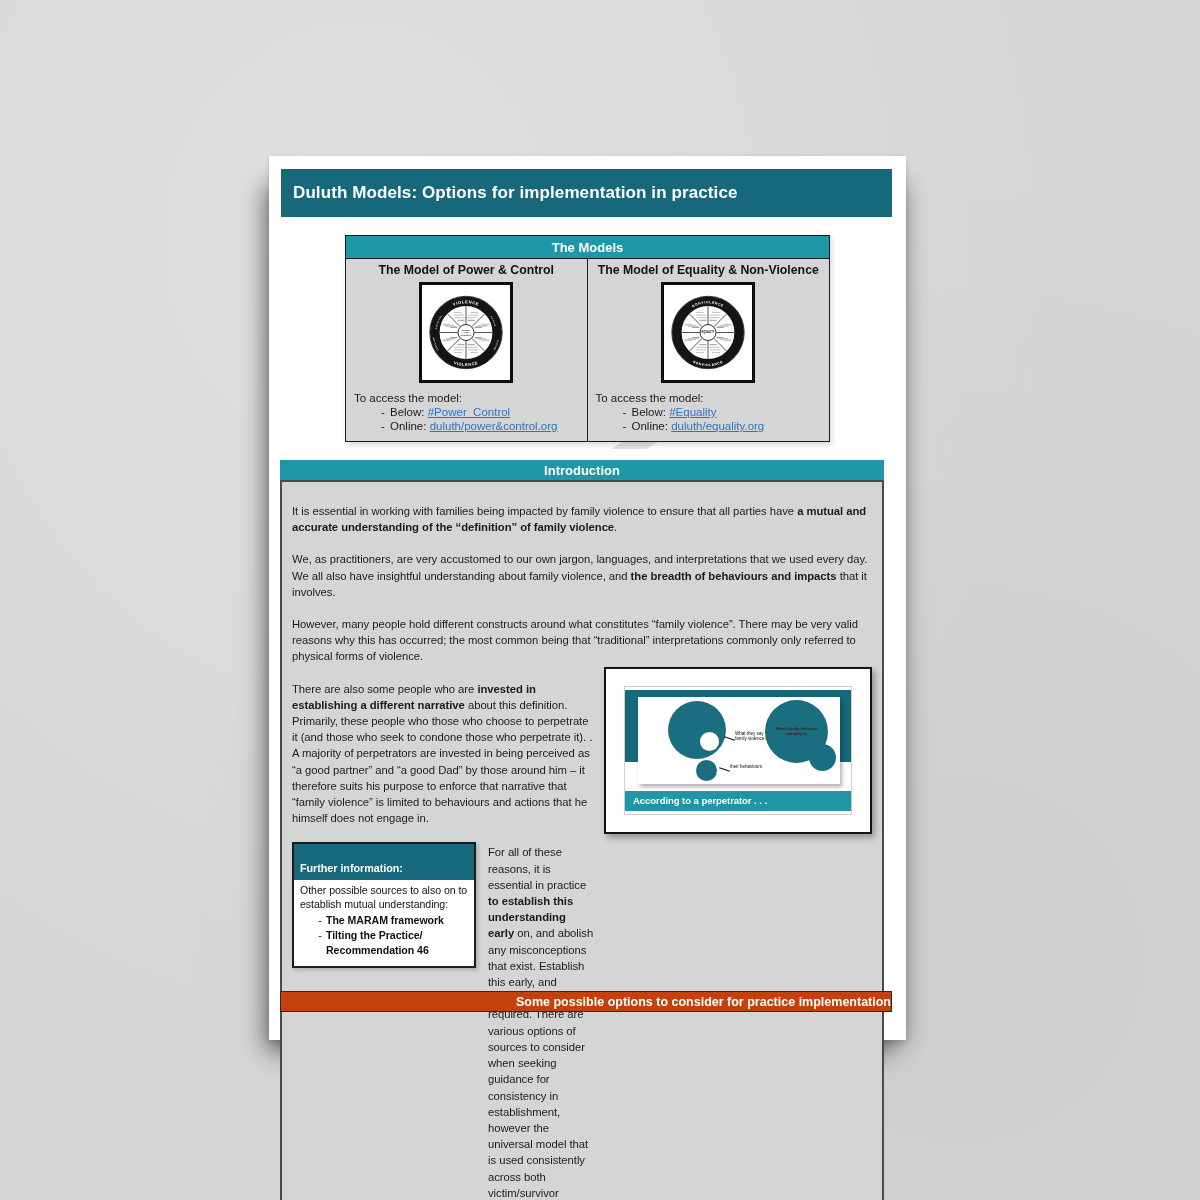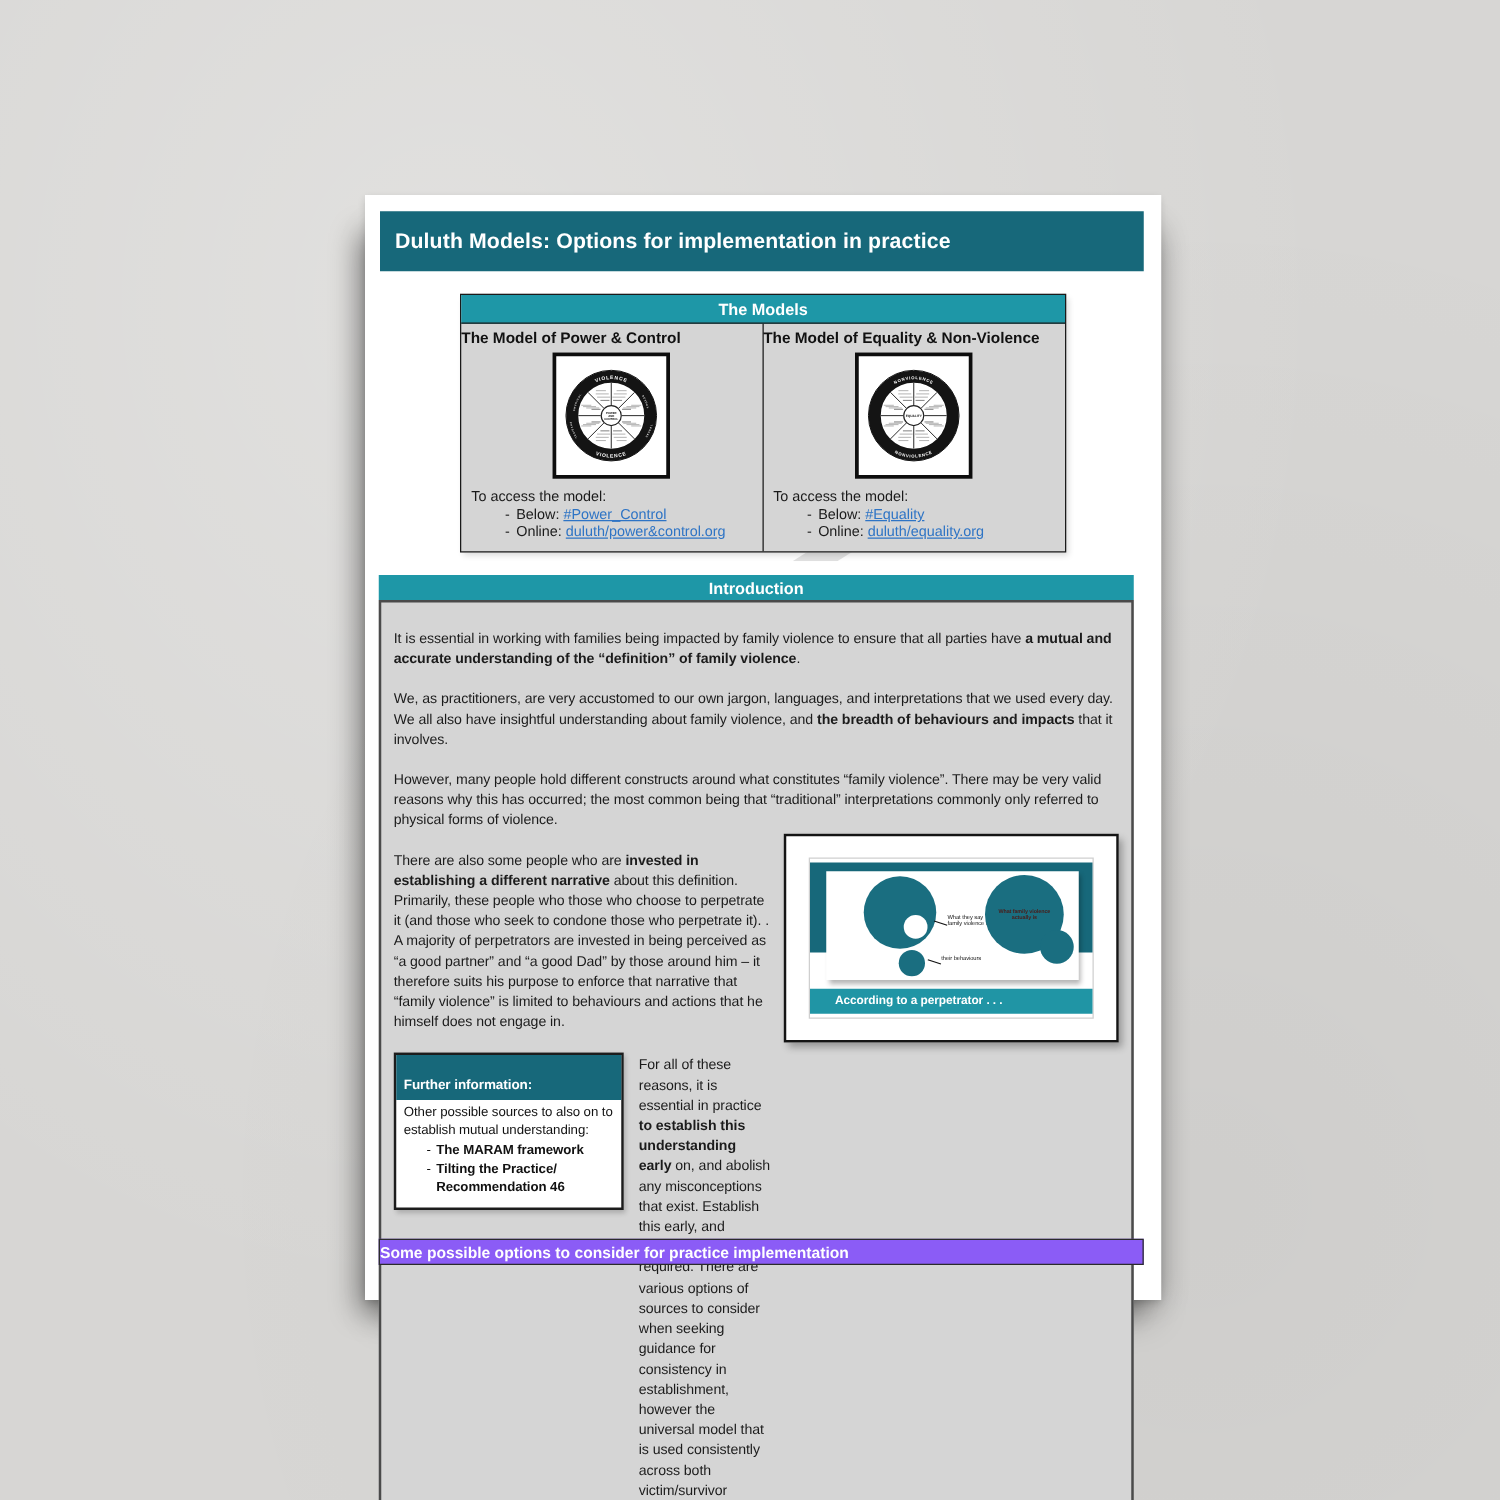--- a/index.html
+++ b/index.html
@@ -8,21 +8,21 @@
     background:#d7d6d4;
     font-family:"Liberation Sans",sans-serif;
     position:relative;overflow:hidden;
   }
   .bg-texture{position:absolute;inset:0;
     background:
       radial-gradient(ellipse at 30% 20%, rgba(255,255,255,.25), transparent 60%),
       radial-gradient(ellipse at 80% 80%, rgba(0,0,0,.04), transparent 60%);
   }
   .sheet{
-    position:absolute;left:292px;top:156px;width:637px;height:884px;
+    position:absolute;left:269px;top:156px;width:637px;height:884px;
     background:#ffffff;
     box-shadow:-16px 20px 22px -10px rgba(0,0,0,.38),
                 0 22px 26px -10px rgba(0,0,0,.35),
                 14px 14px 22px -14px rgba(0,0,0,.25),
                 0 2px 6px rgba(0,0,0,.15);
   }
   .fold-shadow{
     position:absolute;left:342px;top:245px;width:112px;height:48px;
     clip-path:polygon(0 100%, 68% 0, 100% 0, 32% 100%);
     background:#dcdcdc;opacity:.85;z-index:1;
@@ -30,39 +30,39 @@
   .content{position:relative;z-index:2;}
 
   
   .title-banner{
     margin:13px 14px 0 12px;height:48px;background:#17687a;
     display:flex;align-items:center;padding-left:12px;box-sizing:border-box;
   }
   .title-banner span{color:#fff;font-weight:bold;font-size:17px;letter-spacing:.1px;}
   .bottom-banner{
     position:absolute;left:11px;top:822px;width:612px;height:21px;
-    background:#8b5cf6;border:1px solid #2b2b2b;box-sizing:border-box;
-    display:flex;align-items:center;justify-content:flex-start;
+    background:#c2410c;border:1px solid #2b2b2b;box-sizing:border-box;
+    display:flex;align-items:center;justify-content:flex-end;
   }
   .bottom-banner span{color:#fff;font-weight:bold;font-size:12.5px;}
 
   
   .models-table{
     width:483px;margin:18px auto 0;border:1px solid #1a1a1a;
     background:#d5d5d5;box-shadow:2px 3px 5px rgba(0,0,0,.15);
   }
   .models-header{
     height:22px;background:#1e97a7;display:flex;align-items:center;justify-content:center;
     border-bottom:1px solid #1a1a1a;
   }
   .models-header span{color:#fff;font-weight:bold;font-size:13px;}
   .models-row{display:flex;}
   .models-cell{width:50%;box-sizing:border-box;padding-bottom:9px;}
   .models-cell.left{border-right:1px solid #1a1a1a;}
-  .cell-heading{font-weight:bold;font-size:12.3px;margin-top:4px;color:#111;}
+  .cell-heading{font-weight:bold;font-size:12.3px;text-align:center;margin-top:4px;color:#111;}
   .wheel-frame{
     width:88px;height:95px;margin:5px auto 9px;background:#fff;
     border:3px solid #0d0d0d;display:flex;align-items:center;justify-content:center;
   }
   .wheel-frame svg{width:80px;height:87px;}
   .access{font-size:11.5px;color:#1a1a1a;padding:0 8px;}
   .access .lead{margin-bottom:2px;}
   .bullet-row{display:flex;margin-top:2px;}
   .bullet-row .dash{width:14px;text-align:center;margin-left:22px;flex:none;}
   a.doc-link{color:#2e74c5;text-decoration:underline;cursor:pointer;}
@@ -103,21 +103,21 @@
   .c3 span{font-size:4.3px;line-height:1.2;color:#47201e;font-weight:bold;text-align:center;width:44px;}
   .c3b{right:4px;top:47px;width:27px;height:27px;}
   .tiny-label{position:absolute;font-size:4.6px;line-height:1.2;color:#151515;width:36px;}
   .lbl1{left:97px;top:34px;}
   .lbl2{left:92px;top:67px;width:40px;}
   .leader{position:absolute;border-top:1.1px solid #111;width:11px;}
   .ld1{left:86px;top:41px;transform:rotate(18deg);}
   .ld2{left:81px;top:72px;transform:rotate(18deg);}
   .slide-caption{
     position:absolute;left:0;right:0;bottom:3px;height:20px;background:#2095a5;
-    display:flex;align-items:center;padding-left:20px;
+    display:flex;align-items:center;padding-left:8px;
   }
   .slide-caption span{color:#fff;font-weight:bold;font-size:9.5px;}
 
   
   .intro-bottom{display:flex;align-items:flex-start;margin-top:2px;}
   .further-box{
     flex:none;width:184px;margin-top:14px;border:2px solid #1c1c1c;background:#fff;
     box-shadow:2px 2px 4px rgba(0,0,0,.2);box-sizing:border-box;
   }
   .further-header{background:#17687a;padding:16px 6px 3px;}

